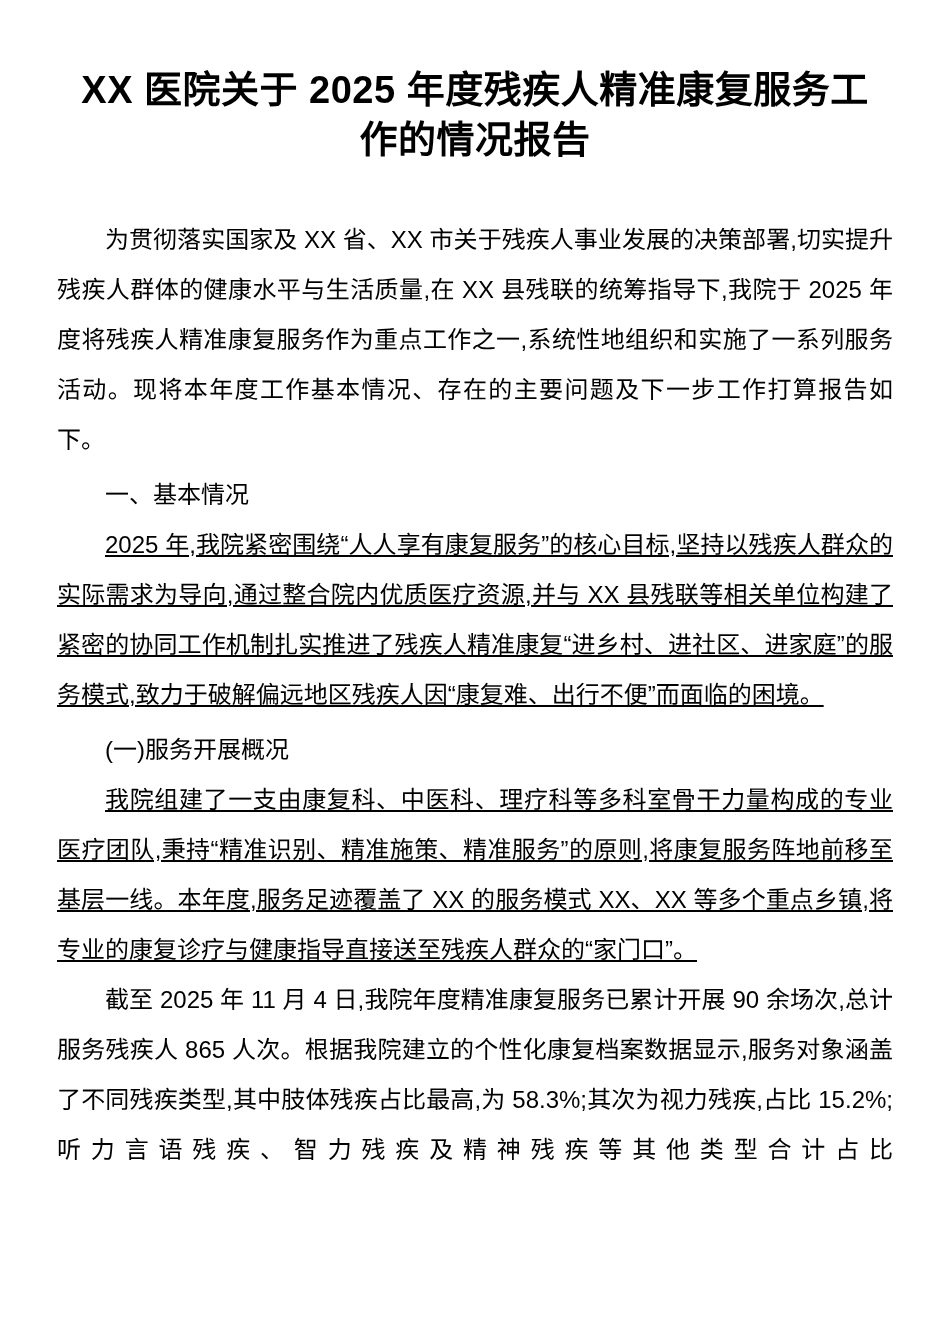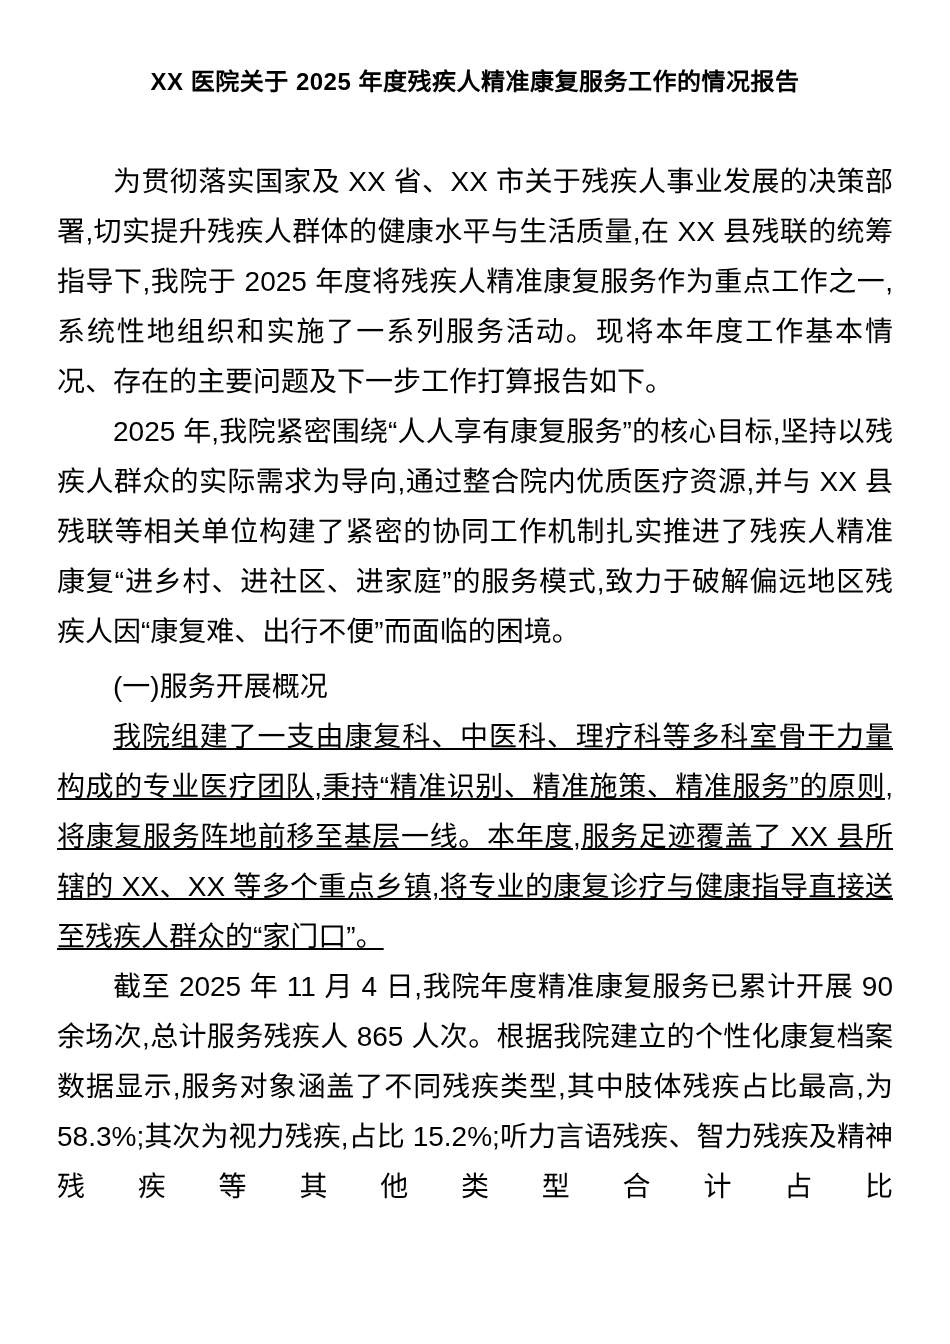--- a/index.html
+++ b/index.html
@@ -11,30 +11,30 @@
     color: #000000;
     font-family: "Liberation Sans", "DejaVu Sans", sans-serif;
   }
   .page {
     width: 950px;
     height: 1344px;
     background: #ffffff;
     padding: 57px 57px 0 57px;
   }
   .doc-title {
-    font-size: 24px;
+    font-size: 38px;
     font-weight: 700;
     line-height: 50px;
     text-align: center;
     max-width: 790px;
-    margin: 0 auto 50px auto;
+    margin: 8px auto 50px auto;
     letter-spacing: 0.5px;
   }
   .para {
-    font-size: 28px;
+    font-size: 24px;
     line-height: 50px;
     text-align: justify;
     text-indent: 2em;
     font-weight: 400;
   }
   .heading {
     margin-top: 5px;
   }
   .heading + .para { margin-top: 0; text-decoration: underline; }
   .cutoff {
@@ -43,22 +43,23 @@
 </style>
 </head>
 <body>
 
 <div class="page">
 
   <h1 class="doc-title">XX 医院关于 2025 年度残疾人精准康复服务工作的情况报告</h1>
 
   <p class="para">为贯彻落实国家及 XX 省、XX 市关于残疾人事业发展的决策部署,切实提升残疾人群体的健康水平与生活质量,在 XX 县残联的统筹指导下,我院于 2025 年度将残疾人精准康复服务作为重点工作之一,系统性地组织和实施了一系列服务活动。现将本年度工作基本情况、存在的主要问题及下一步工作打算报告如下。</p>
 
+  <p class="para heading">一、基本情况</p>
 
   <p class="para">2025 年,我院紧密围绕“人人享有康复服务”的核心目标,坚持以残疾人群众的实际需求为导向,通过整合院内优质医疗资源,并与 XX 县残联等相关单位构建了紧密的协同工作机制扎实推进了残疾人精准康复“进乡村、进社区、进家庭”的服务模式,致力于破解偏远地区残疾人因“康复难、出行不便”而面临的困境。</p>
 
   <p class="para heading">(一)服务开展概况</p>
 
-  <p class="para">我院组建了一支由康复科、中医科、理疗科等多科室骨干力量构成的专业医疗团队,秉持“精准识别、精准施策、精准服务”的原则,将康复服务阵地前移至基层一线。本年度,服务足迹覆盖了 XX 县所辖的 XX、XX 等多个重点乡镇,将专业的康复诊疗与健康指导直接送至残疾人群众的“家门口”。</p>
+  <p class="para">我院组建了一支由康复科、中医科、理疗科等多科室骨干力量构成的专业医疗团队,秉持“精准识别、精准施策、精准服务”的原则,将康复服务阵地前移至基层一线。本年度,服务足迹覆盖了 XX 的服务模式 XX、XX 等多个重点乡镇,将专业的康复诊疗与健康指导直接送至残疾人群众的“家门口”。</p>
 
   <p class="para cutoff">截至 2025 年 11 月 4 日,我院年度精准康复服务已累计开展 90 余场次,总计服务残疾人 865 人次。根据我院建立的个性化康复档案数据显示,服务对象涵盖了不同残疾类型,其中肢体残疾占比最高,为 58.3%;其次为视力残疾,占比 15.2%;听力言语残疾、智力残疾及精神残疾等其他类型合计占比</p>
 
 </div>
 
 </body></html>

